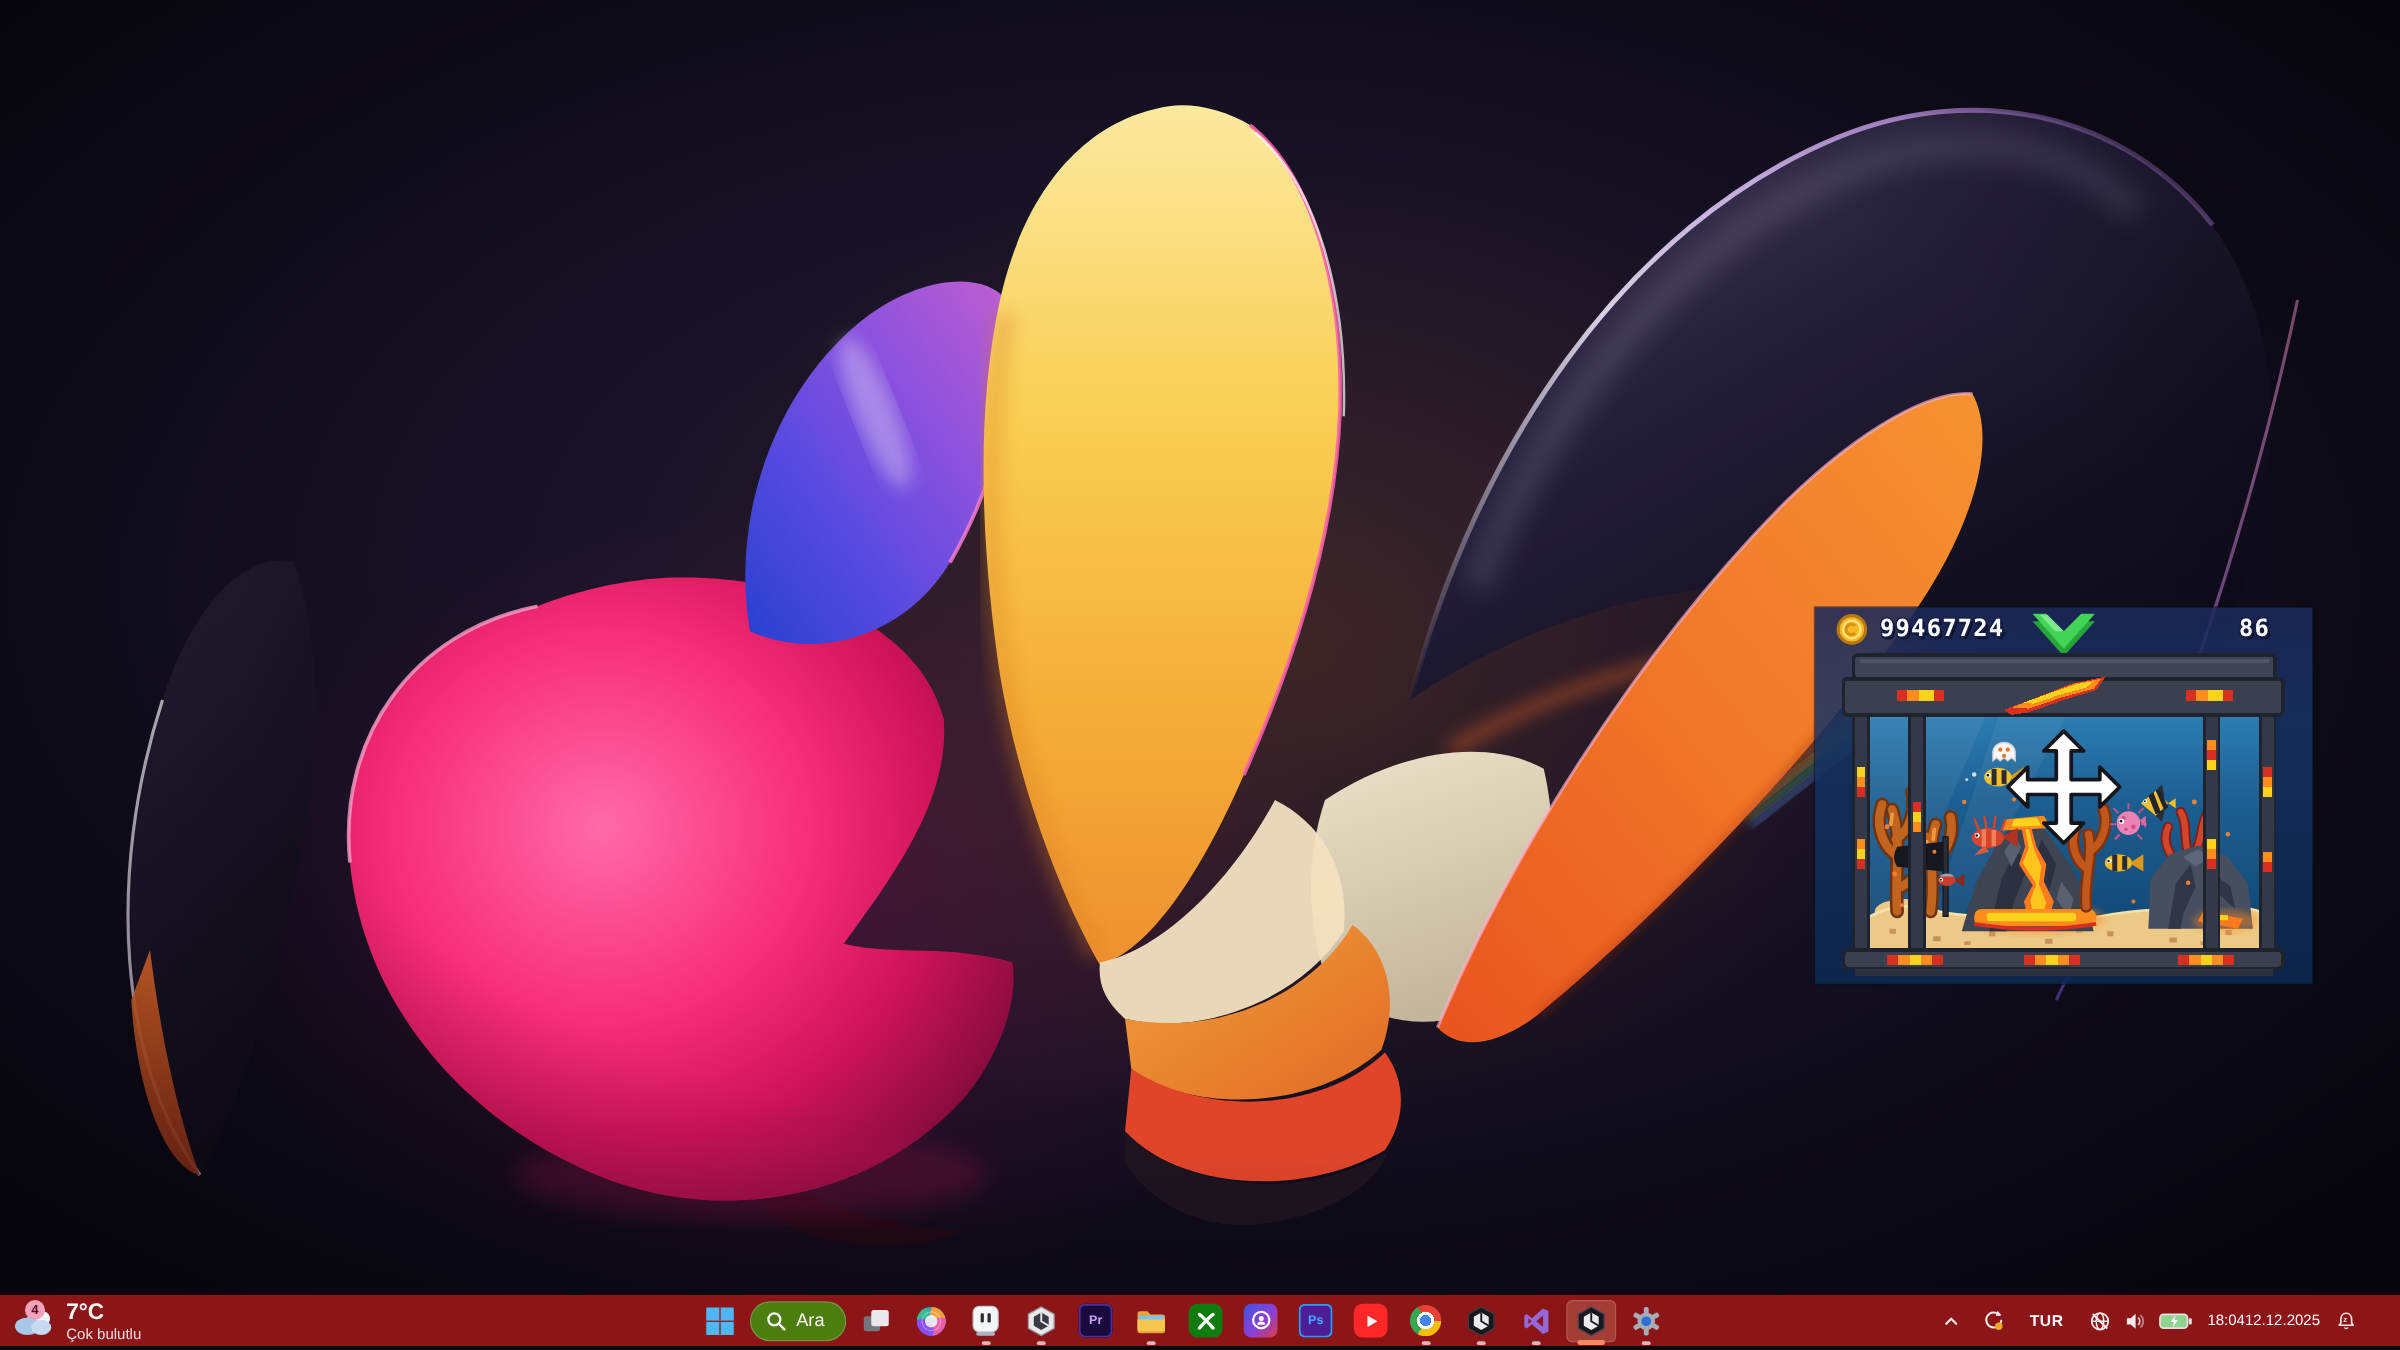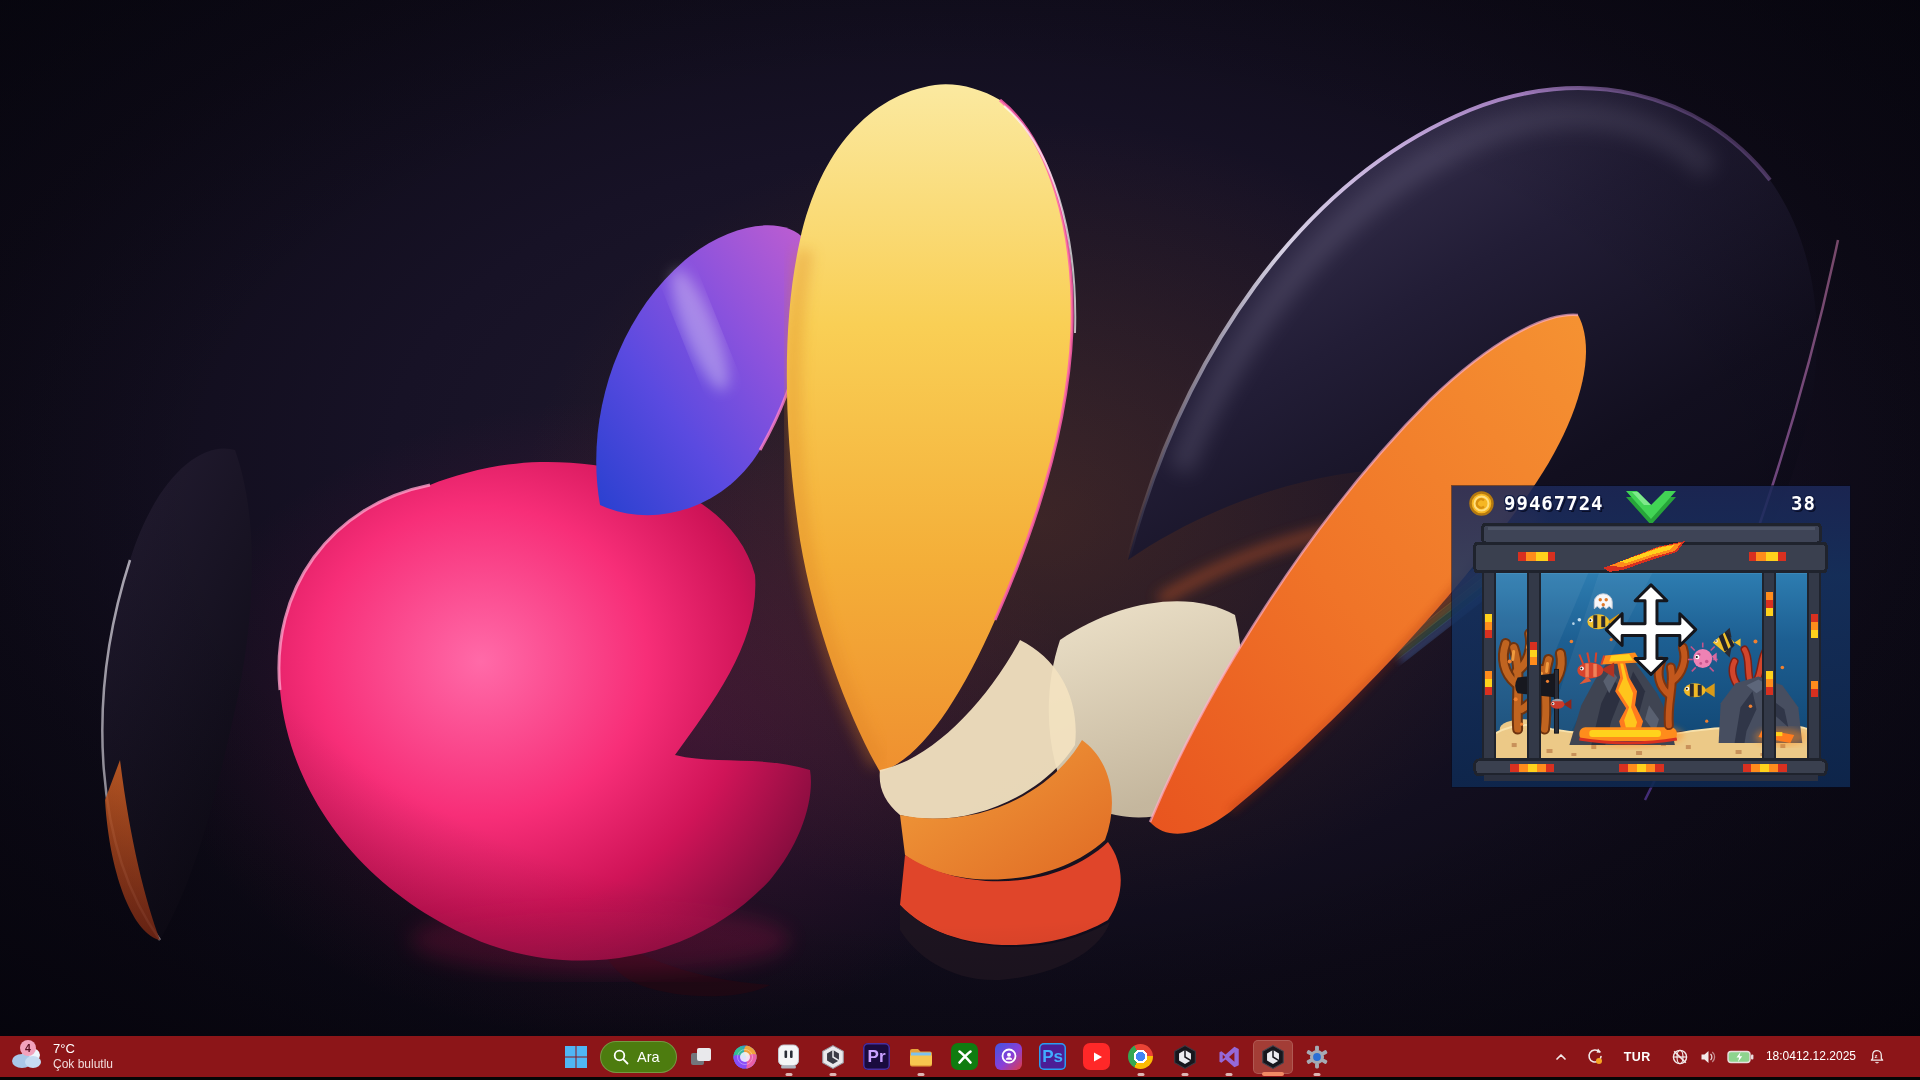--- a/index.html
+++ b/index.html
@@ -22,34 +22,34 @@
   .chev-svg{position:absolute;left:172px;top:3px;}
   .tank-svg{position:absolute;left:0;top:36px;}
 
   
   .taskbar{position:absolute;left:0;top:1036px;width:1920px;height:41px;background:#8c1518;}
   .bottom-strip{position:absolute;left:0;top:1077px;width:1920px;height:3px;background:#050505;}
   .weather{position:absolute;left:10px;top:0;height:41px;display:flex;align-items:center;gap:9px;color:#fff;cursor:default;}
   .weather-icon-wrap{position:relative;width:34px;height:30px;}
   .weather-badge{position:absolute;left:10px;top:-2px;width:16px;height:16px;border-radius:50%;
     background:#f2a2bd;color:#5a1022;font-size:10.5px;font-weight:bold;display:flex;align-items:center;justify-content:center;}
-  .weather-temp{font-size:13px;font-weight:normal;line-height:1.25;}
+  .weather-temp{font-size:18px;font-weight:bold;line-height:1.25;}
   .weather-cond{font-size:12px;color:#f1dcdc;line-height:1.25;}
 
   .center-icons{position:absolute;left:556px;top:0;height:41px;display:flex;align-items:center;gap:4px;}
   .tb-btn{position:relative;width:40px;height:34px;border-radius:5px;display:flex;align-items:center;justify-content:center;}
   .tb-btn.running::after{content:"";position:absolute;bottom:-2px;left:50%;transform:translateX(-50%);
     width:7px;height:3px;border-radius:2px;background:#ddb6b4;}
   .tb-btn.active{background:#a33d36;box-shadow:inset 0 0 0 1px rgba(255,255,255,.15);}
   .tb-btn.active::after{content:"";position:absolute;bottom:-2px;left:50%;transform:translateX(-50%);
     width:22px;height:4px;border-radius:2px;background:#f08a64;}
   .search-pill{height:30px;padding:0 16px 0 12px;border-radius:16px;background:#4d7c0f;
     border:1px solid rgba(255,255,255,.22);display:flex;align-items:center;gap:8px;color:#fff;font-size:14.5px;}
   .tile{width:27px;height:27px;border-radius:6px;display:flex;align-items:center;justify-content:center;
-    font-weight:bold;font-size:17px;}
+    font-weight:bold;font-size:10px;}
   .tile-pr{background:#190b3e;color:#c9a1ff;box-shadow:inset 0 0 0 1.5px #4a2f9e;border-radius:5px;}
   .tile-ps{background:#4c1d95;color:#41adff;box-shadow:inset 0 0 0 1.5px #2a9df0;border-radius:5px;}
   .tile-yt{background:#ff2828;border-radius:7px;}
   .tile-xbox{background:#107c10;border-radius:7px;}
   .tile-people{background:linear-gradient(135deg,#3f55e0 0%,#8a3fd8 55%,#e03c46 100%);border-radius:6px;}
   .chrome-disc{width:25px;height:25px;border-radius:50%;
     background:radial-gradient(circle at 50% 50%,#4285f4 0 4.5px,#fff 4.5px 7px,rgba(0,0,0,0) 7px),
       conic-gradient(from 90deg,#fbbc04 0 120deg,#34a853 120deg 240deg,#ea4335 240deg 360deg);}
   .pet-icon{position:relative;width:23px;height:25px;}
 
@@ -218,21 +218,21 @@
         <circle cx="13.5" cy="13.5" r="11" fill="#f6b723" stroke="#b5790f" stroke-width="2.5"></circle>
         <circle cx="13.5" cy="13.5" r="7" fill="none" stroke="#ffdf7e" stroke-width="2"></circle>
         <path d="M16,10.5 A4.2,4.2 0 1 0 16,16.5" fill="none" stroke="#d89010" stroke-width="2.4"></path>
       </svg>
       <span class="pixel-num coins-value">99467724</span>
       <svg class="chev-svg" width="54" height="38" viewBox="0 0 54 38">
         <polygon points="2,8 13,8 27,22 41,8 52,8 27,36" fill="#27a53a"></polygon>
         <polygon points="2,2 13,2 27,16 41,2 52,2 27,30" fill="#42d455"></polygon>
         <polygon points="8,3 14,3 27,16 20,16" fill="#7fe98c"></polygon>
       </svg>
-      <span class="pixel-num counter-value">38</span>
+      <span class="pixel-num counter-value">86</span>
     </div>
 
     <svg class="tank-svg" width="398" height="265" viewBox="0 0 400 266">
       <defs>
         <linearGradient id="waterG" x1="0" y1="0" x2="0" y2="1">
           <stop offset="0%" stop-color="#2f80b4"></stop>
             <stop offset="45%" stop-color="#1d5f92"></stop>
             <stop offset="100%" stop-color="#134a78"></stop>
         </linearGradient>
         <filter id="gb3">

